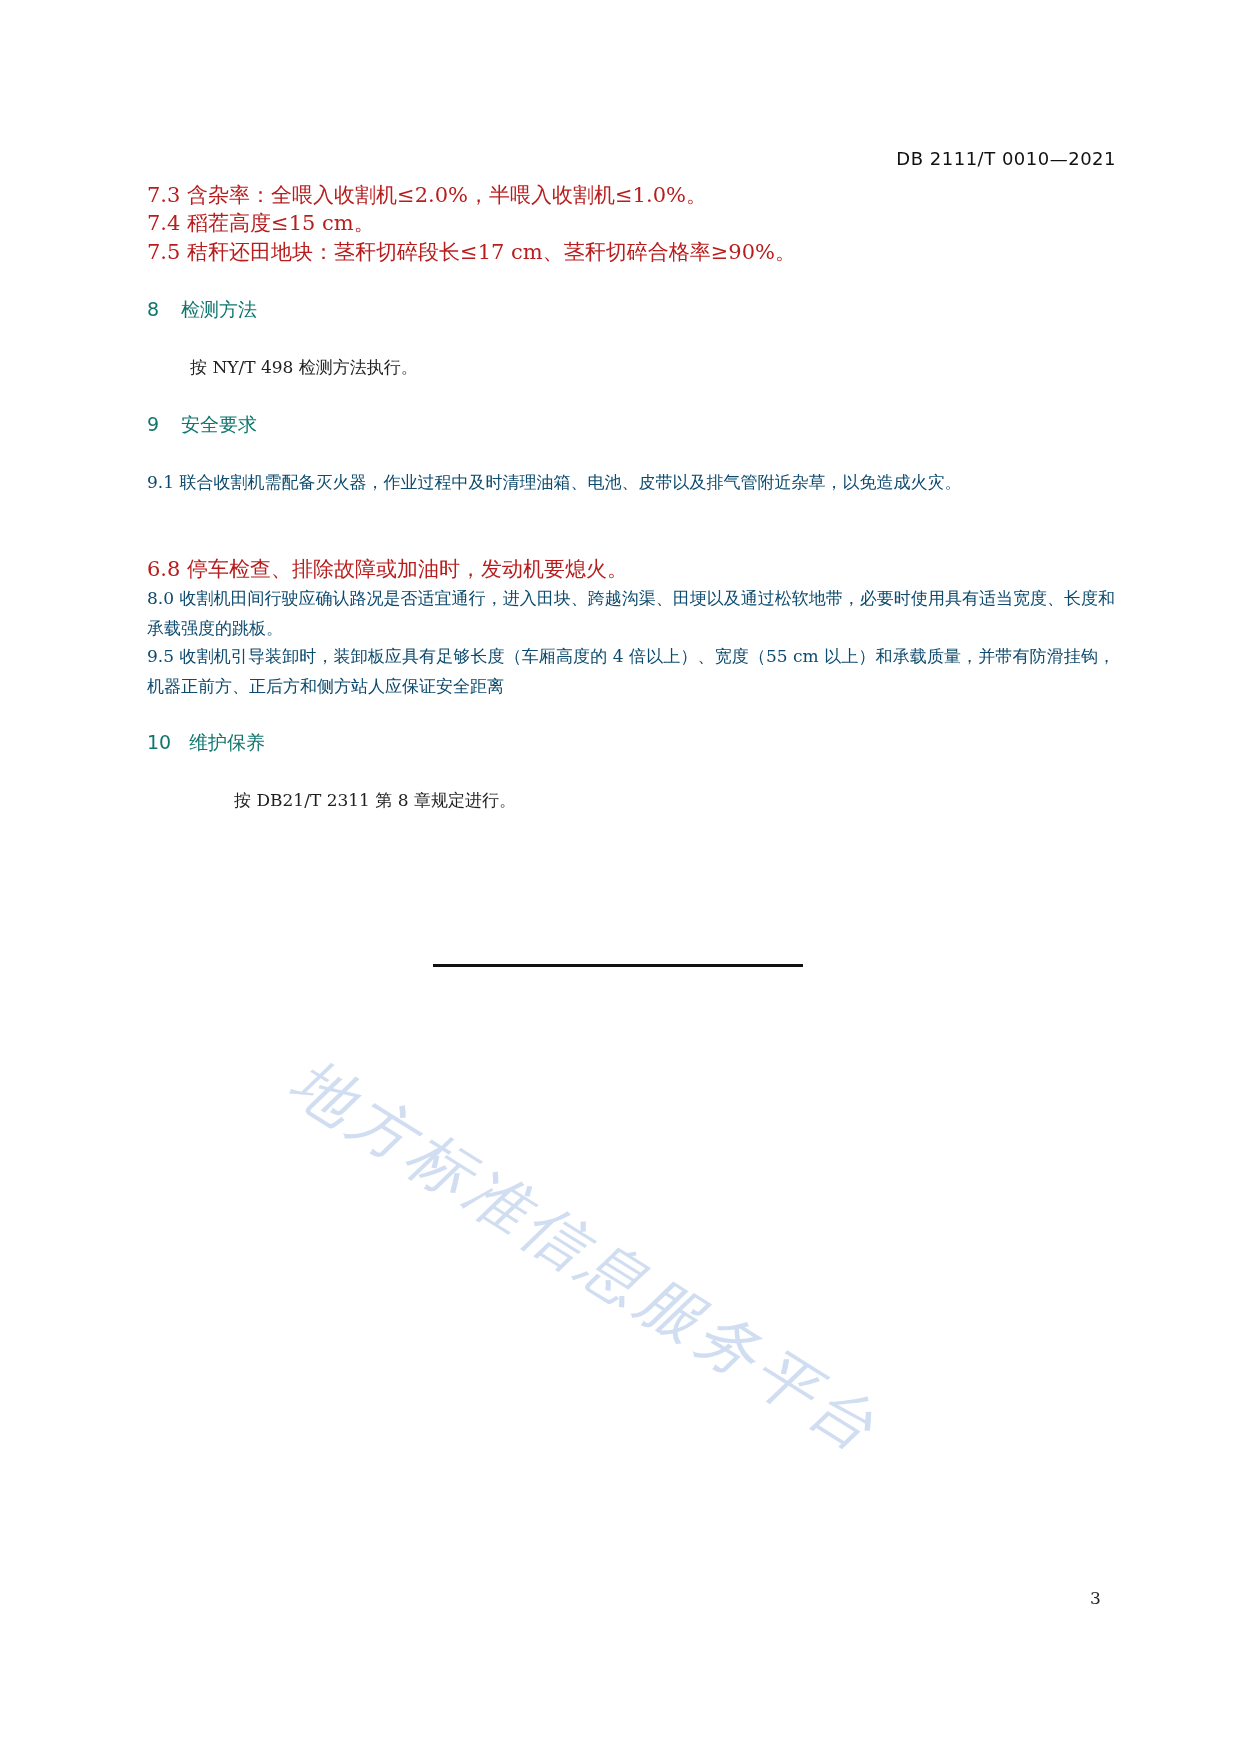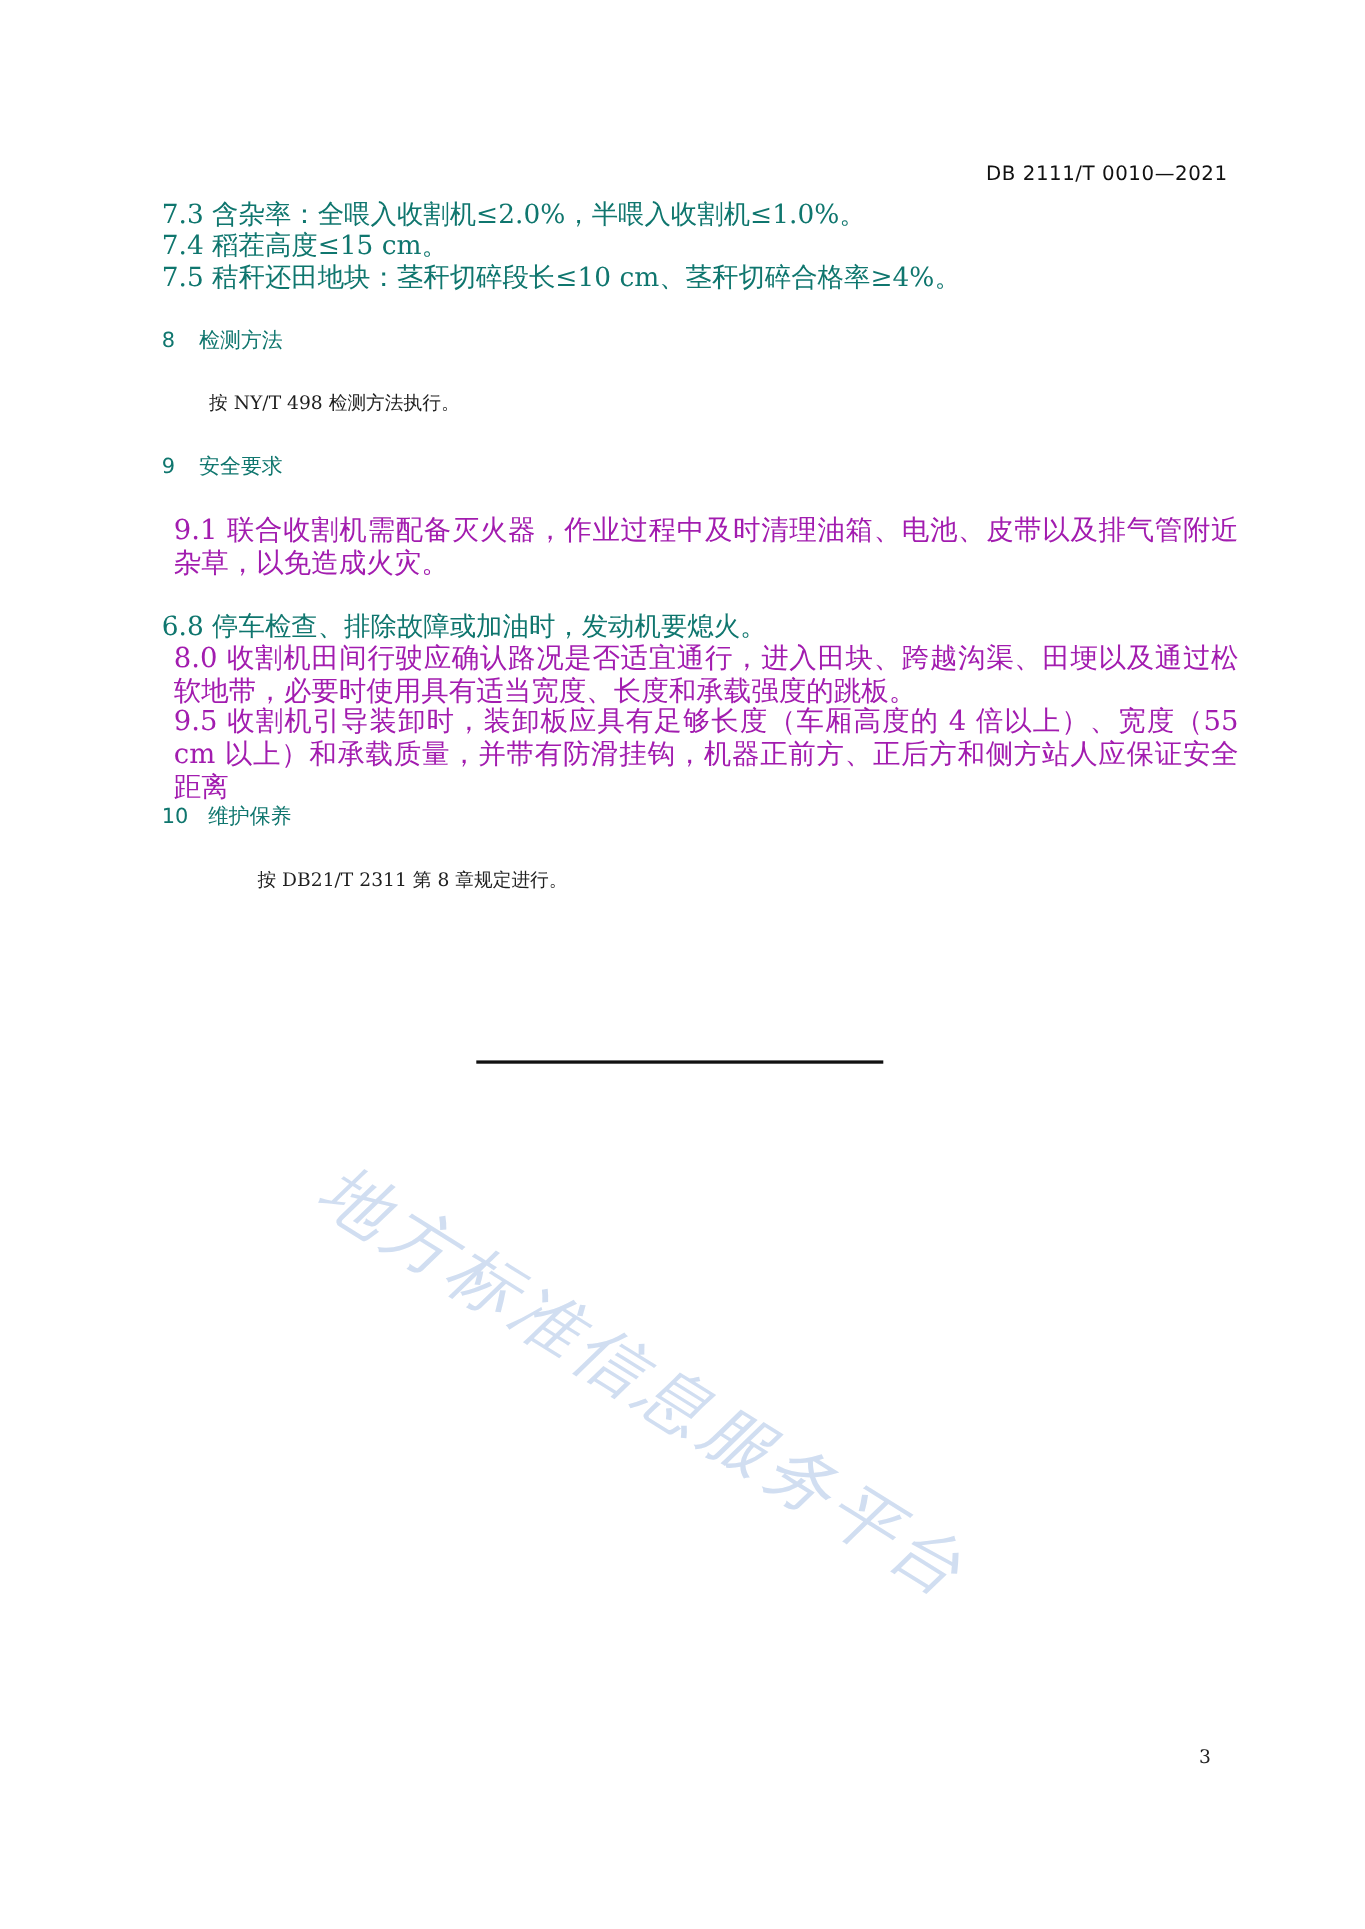--- a/index.html
+++ b/index.html
@@ -1,43 +1,43 @@
 <!DOCTYPE html>
 <html><head>
 <meta charset="utf-8">
 <style>
   html, body { margin: 0; padding: 0; background: #ffffff; }
   body { width: 1241px; height: 1754px; position: relative; overflow: hidden;
          font-family: "DejaVu Serif", "Liberation Serif", serif; color: #1a1a1a; }
   .page { position: absolute; left: 0; top: 0; width: 1241px; height: 1754px; }
   .doc-code { position: absolute; top: 148px; right: 125px; font-family: "DejaVu Sans", "Liberation Sans", sans-serif;
               font-size: 18px; letter-spacing: 0.5px; color: #111; }
-  .line { position: absolute; left: 147px; font-size: 24px; line-height: 30px; white-space: nowrap; color: #0f766e; text-align: right; }
-  .wrap { position: absolute; left: 147px; width: 968px; font-size: 25px; line-height: 30px; color: #a21caf;
-          text-align: justify; margin-left: 11px; }
+  .line { position: absolute; left: 147px; font-size: 21px; line-height: 30px; white-space: nowrap; color: #b91c1c; text-align: right; }
+  .wrap { position: absolute; left: 147px; width: 968px; font-size: 17px; line-height: 30px; color: #0c4a6e;
+          text-align: justify; }
   .heading { position: absolute; left: 147px; font-family: "DejaVu Sans", "Liberation Sans", sans-serif;
              font-size: 19px; line-height: 30px; color: #0f766e; white-space: nowrap; }
   .heading .num { display: inline-block; width: 34px; }
   .indent { position: absolute; left: 190px; font-size: 17px; line-height: 30px; color: #1f1f1f; white-space: nowrap; }
   .end-rule { position: absolute; left: 433px; top: 964px; width: 370px; height: 3px; background: #111; }
   .watermark { position: absolute; left: 320px; top: 1040px; transform-origin: left top; transform: rotate(32deg);
                font-family: "DejaVu Serif", "Liberation Serif", serif; font-size: 62px; letter-spacing: 6px;
                color: #c9d9ef; opacity: 0.85; font-style: italic; white-space: nowrap; }
   .page-number { position: absolute; top: 1588px; left: 1090px; font-size: 17px; color: #222; }
 </style>
 </head>
 <body>
 
 <div class="page">
 
   <div class="doc-code">DB 2111/T 0010—2021</div>
 
   <div class="line" style="top:180px;">7.3 含杂率：全喂入收割机≤2.0%，半喂入收割机≤1.0%。</div>
   <div class="line" style="top:208px;">7.4 稻茬高度≤15 cm。</div>
-  <div class="line" style="top:237px;">7.5 秸秆还田地块：茎秆切碎段长≤10 cm、茎秆切碎合格率≥4%。</div>
+  <div class="line" style="top:237px;">7.5 秸秆还田地块：茎秆切碎段长≤17 cm、茎秆切碎合格率≥90%。</div>
 
   <div class="heading" style="top:294px;">
     <span class="num">8</span><span>检测方法</span>
   </div>
   <div class="indent" style="top:352px;">按 NY/T 498 检测方法执行。</div>
 
   <div class="heading" style="top:409px;">
     <span class="num">9</span><span>安全要求</span>
   </div>
 

